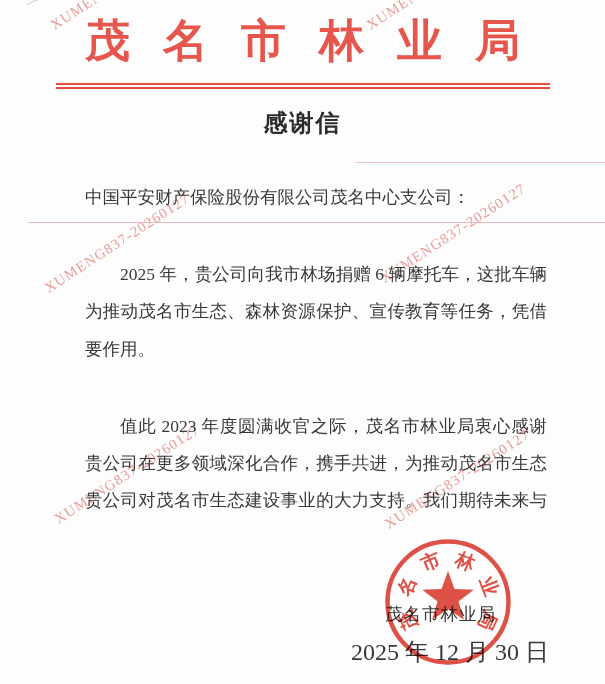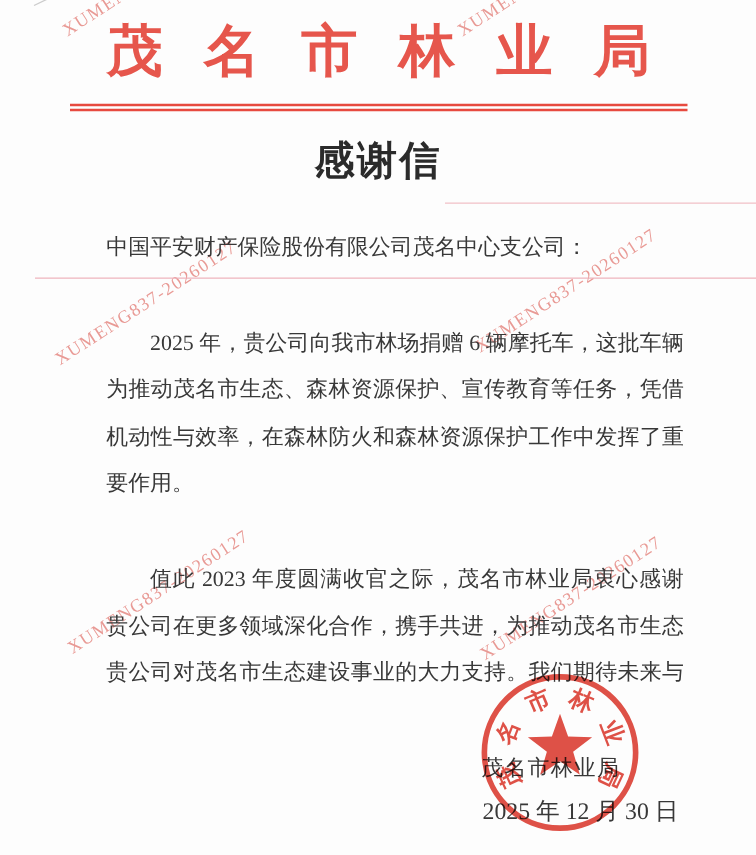--- a/index.html
+++ b/index.html
@@ -62,40 +62,40 @@
   }
 
   
   .artifact{position:absolute;height:0;pointer-events:none;}
   .artifact-1{left:356px;top:162px;width:249px;border-top:1.2px solid #f0b6bd;opacity:.85;}
   .artifact-2{left:28px;top:221.5px;width:577px;border-top:1.2px solid #ecacb6;opacity:.9;}
 
   
   .letter-title{
     position:absolute;left:0;top:107px;width:605px;
-    text-align:center;font-size:32px;font-weight:bold;
+    text-align:center;font-size:24px;font-weight:bold;
     color:#2b2b2b;letter-spacing:2px;
   }
 
   
   .content{
     position:absolute;left:85px;top:179px;width:462px;
     font-size:17.5px;line-height:37.2px;color:var(--text_dark);
   }
   .line{white-space:nowrap;}
   .line.j{white-space:normal;text-align:justify;text-align-last:justify;}
   .line.indent{padding-left:35px;margin-top:40px;}
 
   .signature{
     position:absolute;left:385px;top:602px;
     font-size:17.5px;color:var(--text_dark);letter-spacing:1px;white-space:nowrap;
   }
   .date{
-    position:absolute;left:386px;top:636px;
-    font-size:19px;color:var(--text_dark);white-space:nowrap;
+    position:absolute;left:351px;top:636px;
+    font-size:24px;color:var(--text_dark);white-space:nowrap;
   }
 
   
   .seal{
     position:absolute;left:378px;top:531px;width:142px;height:142px;
     mix-blend-mode:multiply;opacity:.88;
   }
   .seal svg{display:block;}
 </style>
 </head>
@@ -119,21 +119,20 @@
 
   <div class="artifact artifact-1"></div>
   <div class="artifact artifact-2"></div>
 
   <div class="letter-title">感谢信</div>
 
   <div class="content">
     <div class="line">中国平安财产保险股份有限公司茂名中心支公司：</div>
     <div class="line j indent">2025 年，贵公司向我市林场捐赠 6 辆摩托车，这批车辆</div>
     <div class="line j">为推动茂名市生态、森林资源保护、宣传教育等任务，凭借</div>
-    <div class="line j">机动性与效率，在森林防火和森林资源保护工作中发挥了重</div>
     <div class="line">要作用。</div>
     <div class="line j indent">值此 2023 年度圆满收官之际，茂名市林业局衷心感谢</div>
     <div class="line j">贵公司在更多领域深化合作，携手共进，为推动茂名市生态</div>
     <div class="line j">贵公司对茂名市生态建设事业的大力支持。我们期待未来与</div>
   </div>
 
   <div class="signature">茂名市林业局</div>
   <div class="date">2025 年 12 月 30 日</div>
 
   <div class="seal">

